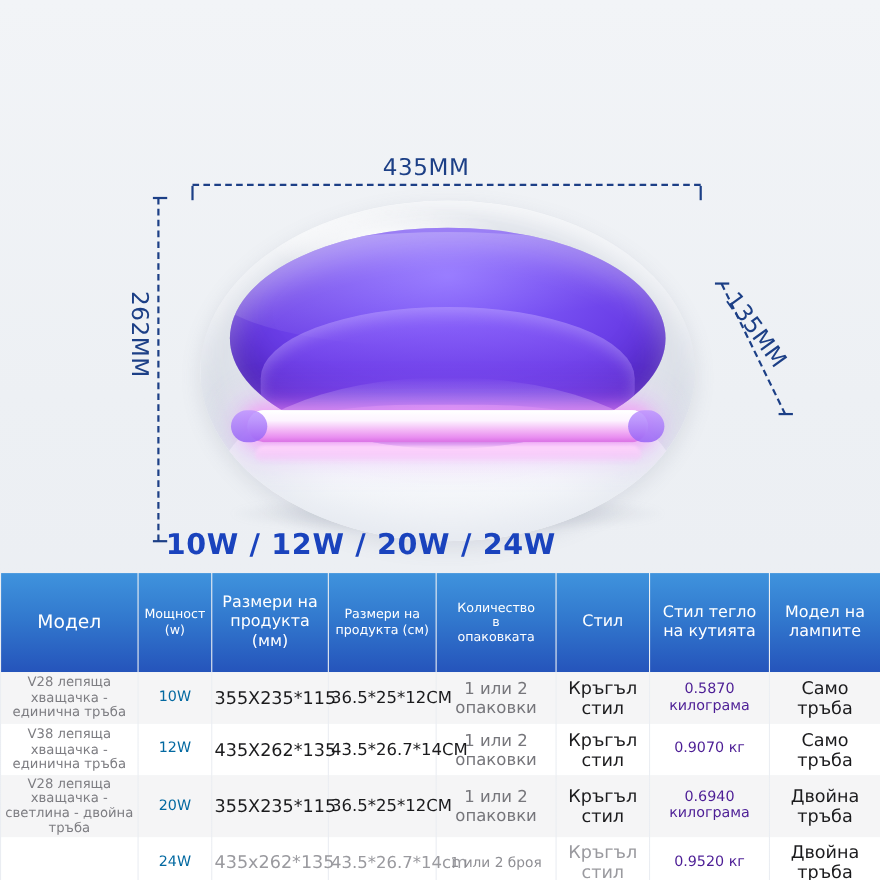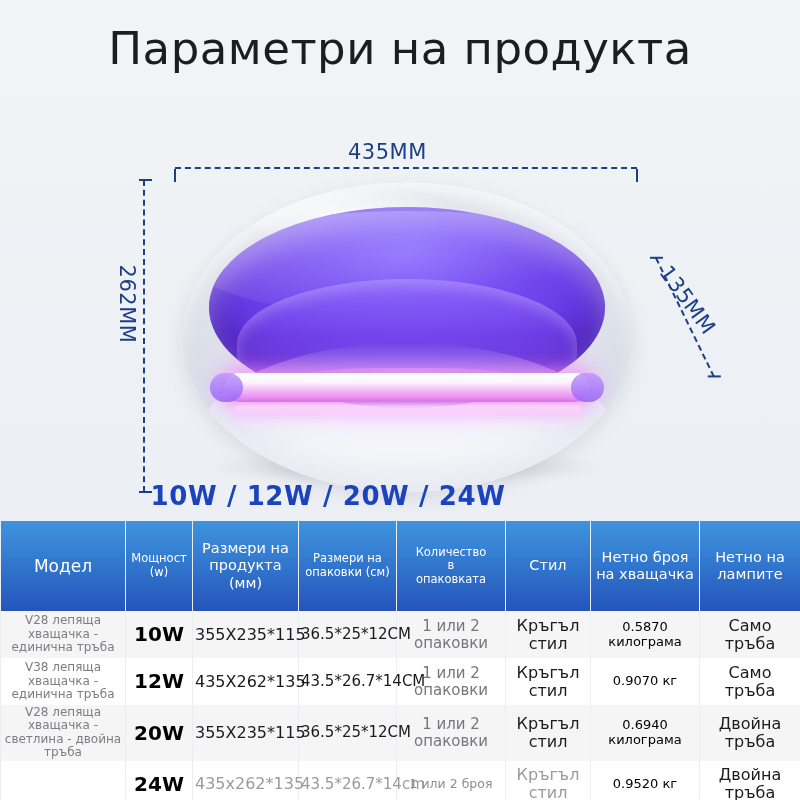--- a/index.html
+++ b/index.html
@@ -344,42 +344,41 @@
     vertical-align: middle;
     padding: 1px 2px;
     line-height: 1.12;
     border: none;
     background: #ffffff;
   }
 
   #spec-table tbody tr.alt td { background: #f5f5f6; }
 
   td.c-model  { font-size: 12px; color: #7d7d82; }
-  td.c-power  { font-size: 20px;   color: #000000; font-weight: 700; }
+  td.c-power  { font-size: 13px;   color: #0369a1; font-weight: 400; }
   td.c-dimp   { font-size: 16px;   color: #1b1b1d; }
   td.c-dimb   { font-size: 15px;   color: #1b1b1d; }
   td.c-qty    { font-size: 15px; color: #76767b; }
   td.c-style  { font-size: 16px;   color: #1b1b1d; }
-  td.c-weight { font-size: 13px;   color: #000000; }
+  td.c-weight { font-size: 13px;   color: #4c1d95; }
   td.c-lamps  { font-size: 16px;   color: #1b1b1d; }
 
   
   tr.faded td.c-dimp,
   tr.faded td.c-dimb,
   tr.faded td.c-style { color: #9a9a9f; }
   tr.faded td.c-qty   { color: #8e8e93; font-size: 12.5px; }
 
   .nowrap { white-space: nowrap; }
 </style>
 </head>
 <body>
 
 <div id="page">
 
-  <div id="title">Параметри на продукта</div>
 
   <div id="hero">
 
     <div class="dim-line dim-h" id="dimline-width">
       <span class="tick-v tick-left"></span>
       <span class="tick-v tick-right"></span>
     </div>
     <div class="dim-label" id="label-width">435MM</div>
 
     <div class="dim-line dim-v" id="dimline-height">
@@ -434,36 +433,36 @@
         <th class="h-small">
           <span>Мощност</span><br>
           <span>(w)</span>
         </th>
         <th class="h-mid">
           <span>Размери на</span><br>
           <span>продукта (мм)</span>
         </th>
         <th class="h-small">
           <span>Размери на</span><br>
-          <span>опаковки (см)</span>
+          <span>продукта (см)</span>
         </th>
         <th class="h-small">
           <span>Количество</span><br>
           <span>в</span><br>
           <span>опаковката</span>
         </th>
         <th class="h-mid">
           <span>Стил</span>
         </th>
         <th class="h-mid">
-          <span>Нетно броя</span><br>
-          <span>на хващачка</span>
+          <span>Стил тегло</span><br>
+          <span>на кутията</span>
         </th>
         <th class="h-mid">
-          <span>Нетно на</span><br>
+          <span>Модел на</span><br>
           <span>лампите</span>
         </th>
       </tr>
     </thead>
     <tbody>
       <tr class="alt">
         <td class="c-model">V28 лепяща хващачка - единична тръба</td>
         <td class="c-power">10W</td>
         <td class="c-dimp">355X235*115</td>
         <td class="c-dimb">36.5*25*12CM</td>

